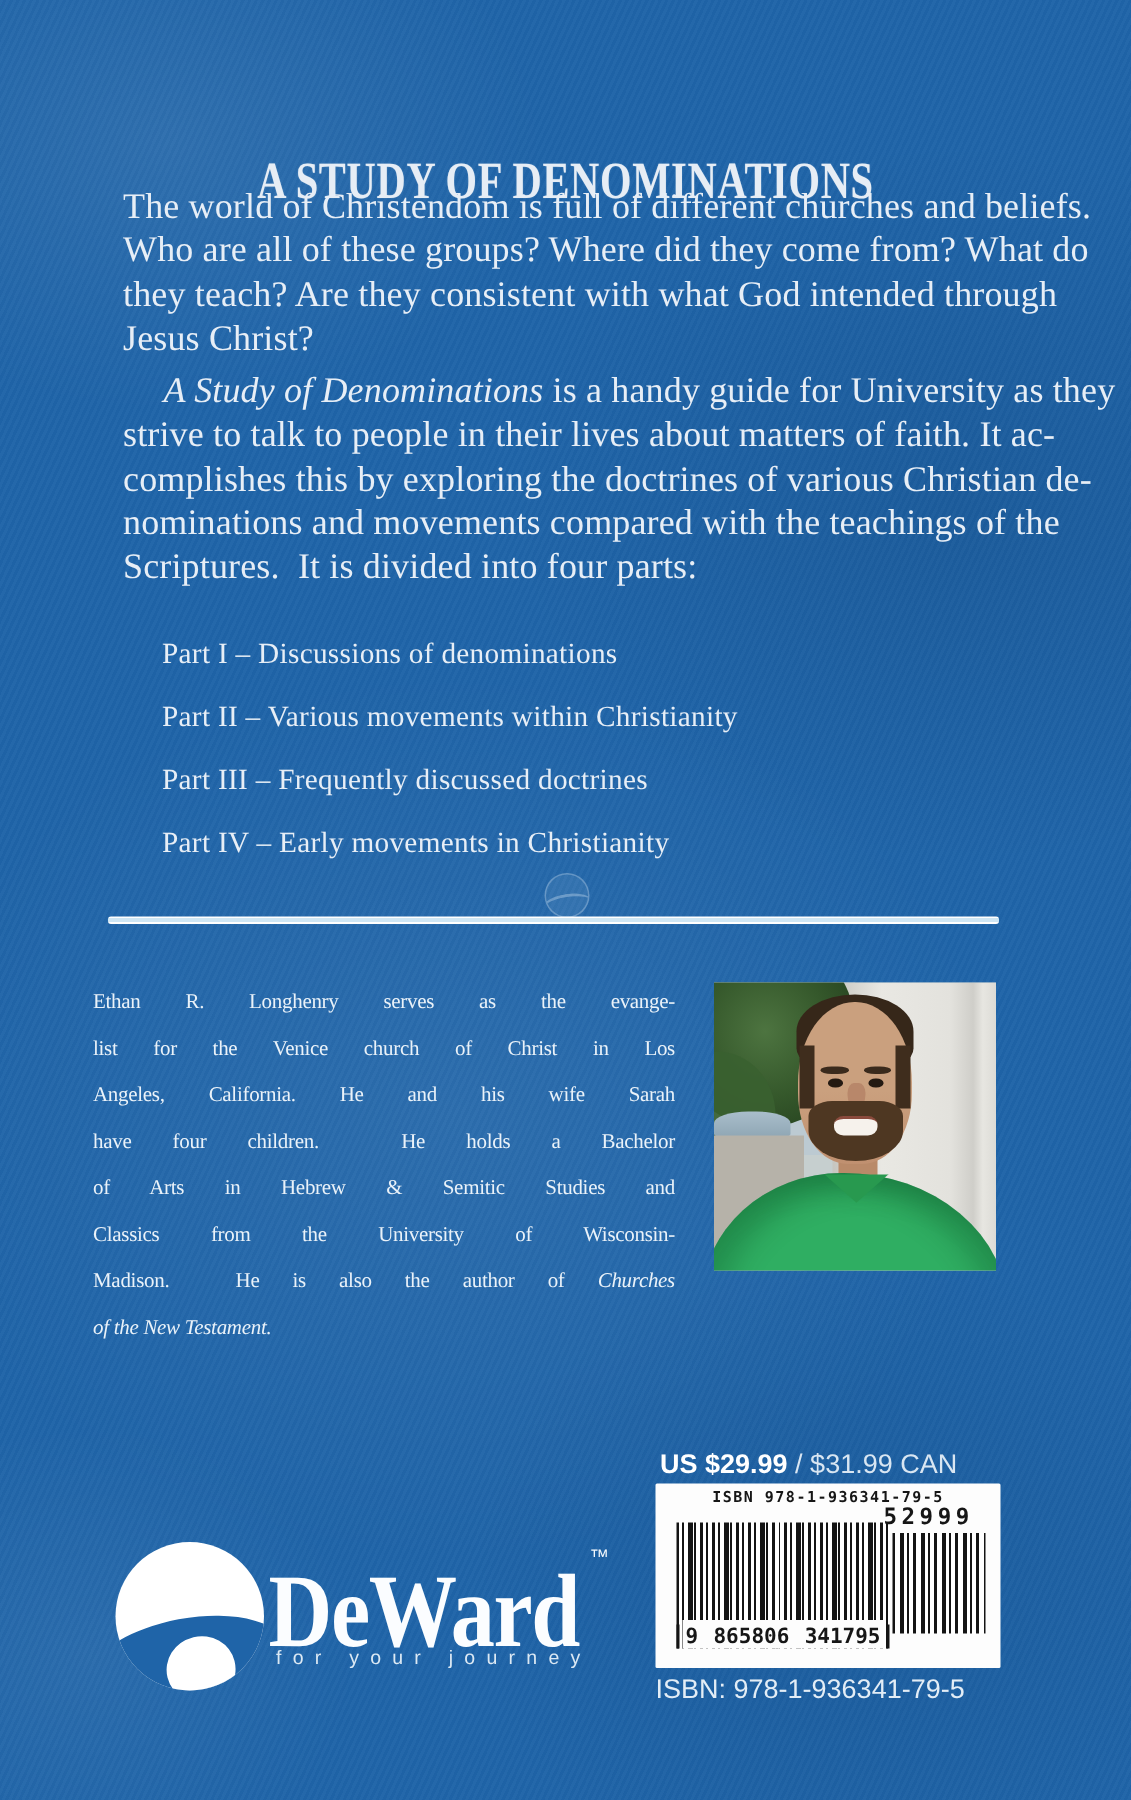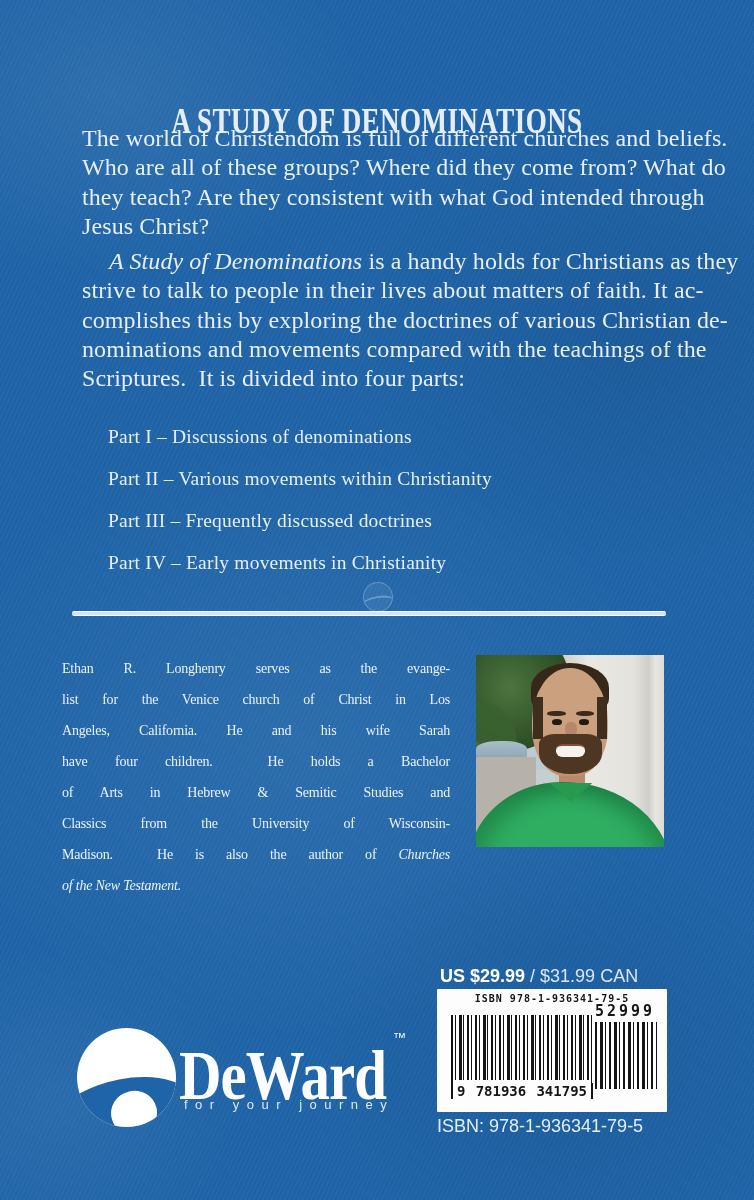--- a/index.html
+++ b/index.html
@@ -88,21 +88,21 @@
       #141414 0 2px, #fff 2px 4px, #141414 4px 5px, #fff 5px 8px,
       #141414 8px 11px, #fff 11px 12px, #141414 12px 13px, #fff 13px 16px,
       #141414 16px 18px, #fff 18px 20px, #141414 20px 21px, #fff 21px 24px);}
   .bc-strip{position:absolute;left:4px;bottom:0;width:134px;height:19px;background:#fdfdfd;
     font-family:"DejaVu Sans Mono",monospace;font-size:14px;font-weight:700;color:#161616;
     display:flex;justify-content:space-between;align-items:flex-end;padding:0 2px;box-sizing:border-box;}
   .bc-guard{position:absolute;bottom:0;width:2px;height:16px;background:#141414;}
   .bc-addon{position:absolute;left:158px;top:33px;width:62px;height:67px;background:#fff;
     background-image:repeating-linear-gradient(90deg,
       #141414 0 2px, #fff 2px 5px, #141414 5px 8px, #fff 8px 10px, #141414 10px 11px, #fff 11px 14px);}
-  .bc-addon-num{position:absolute;left:152px;top:13px;width:72px;text-align:center;
+  .bc-addon-num{position:absolute;left:152px;top:13px;width:72px;
     font-family:"DejaVu Sans Mono",monospace;font-size:15px;font-weight:700;letter-spacing:3px;color:#161616;}
   .isbn-line{left:437px;top:1116px;font-family:"Liberation Sans",sans-serif;font-size:18px;color:#e3edf6;}
   
   .logo-circle{left:77px;top:1028px;width:99px;height:99px;border-radius:50%;background:#fff;overflow:hidden;}
   .logo-circle .wave{position:absolute;left:-12%;top:50%;width:130%;height:50%;background:#1f64a8;
     border-radius:100% 120% 0 0/95% 160% 0 0;transform:rotate(-11deg);}
   .logo-circle .curl{position:absolute;left:34%;top:64%;width:46%;height:44%;background:#fff;
     border-radius:50%;transform:rotate(-14deg);}
   .logo-word{left:179px;top:1036px;font-size:62px;font-weight:600;color:#fbfdff;
     transform:scale(.95,1.12);transform-origin:left top;letter-spacing:-1px;}
@@ -117,21 +117,21 @@
 
   <h1 class="abs title">A STUDY OF DENOMINATIONS</h1>
 
   <div class="abs para para1">
       <div class="tline"><span>The world of Christendom is full of different churches and beliefs.</span></div>
       <div class="tline"><span>Who are all of these groups? Where did they come from? What do</span></div>
       <div class="tline"><span>they teach? Are they consistent with what God intended through</span></div>
       <div class="tline nj"><span>Jesus Christ?</span></div>
     </div>
   <div class="abs para para2">
-      <div class="tline ind"><em>A Study of Denominations</em><span> is a handy holds for Christians as they</span></div>
+      <div class="tline ind"><em>A Study of Denominations</em><span> is a handy guide for University as they</span></div>
       <div class="tline"><span>strive to talk to people in their lives about matters of faith. It ac-</span></div>
       <div class="tline"><span>complishes this by exploring the doctrines of various Christian de-</span></div>
       <div class="tline"><span>nominations and movements compared with the teachings of the</span></div>
       <div class="tline nj"><span>Scriptures.&nbsp; It is divided into four parts:</span></div>
     </div>
 
   <div class="abs parts">
       <div class="tline nj"><span>Part I – Discussions of denominations</span></div>
       <div class="tline nj"><span>Part II – Various movements within Christianity</span></div>
       <div class="tline nj"><span>Part III – Frequently discussed doctrines</span></div>
@@ -180,21 +180,21 @@
   <div class="abs price"><span class="us">US $29.99</span><span> / </span><span>$31.99 CAN</span></div>
 
   <div class="abs barcode-box">
     <div class="bc-header">ISBN 978-1-936341-79-5</div>
     <div class="bc-main">
       <div class="bc-guard" style="left:0;"></div>
       <div class="bc-guard" style="left:66px;"></div>
       <div class="bc-guard" style="right:0;"></div>
       <div class="bc-strip">
         <span>9</span>
-        <span>781936</span>
+        <span>865806</span>
         <span>341795</span>
       </div>
     </div>
     <div class="bc-addon-num">52999</div>
     <div class="bc-addon"></div>
   </div>
 
   <div class="abs isbn-line">ISBN: 978-1-936341-79-5</div>
 
   <div class="abs logo-circle">

